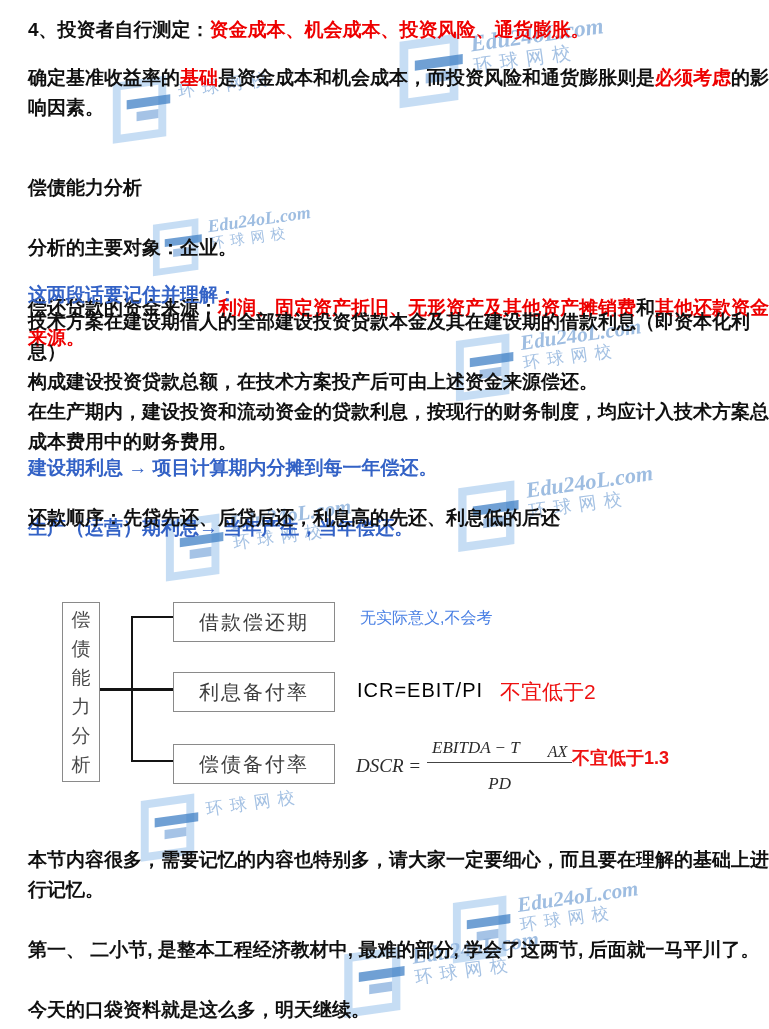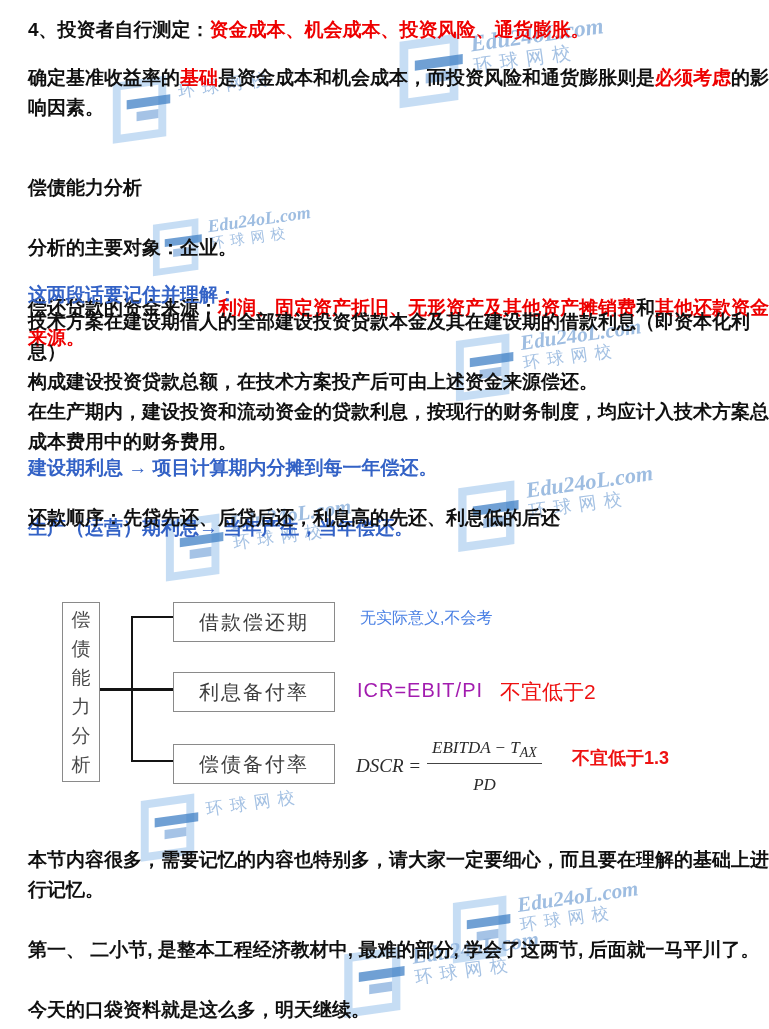--- a/index.html
+++ b/index.html
@@ -63,33 +63,33 @@
   #dg-n1{top:602px;font-family:Liberation Mono, monospace;}
   #dg-n2{top:672px;}
   #dg-n3{top:744px;text-align:center;}
   .dg-line{position:absolute;background:#141414;z-index:1;}
   #dg-trunk{left:98px;top:688px;width:75px;height:3px;}
   #dg-vline{left:131px;top:616px;width:2px;height:146px;}
   #dg-htop{left:131px;top:616px;width:42px;height:2px;}
   #dg-hbot{left:131px;top:760px;width:42px;height:2px;}
   .dg-note{position:absolute;z-index:2;white-space:nowrap;}
   #note1{left:360px;top:608px;font-size:16px;color:#4a80e4;font-weight:400;}
-  #icr{left:357px;top:679px;font-size:20px;color:#a21caf;font-weight:400;letter-spacing:1px;}
+  #icr{left:357px;top:679px;font-size:20px;color:#000000;font-weight:400;letter-spacing:1px;}
   #note2{left:500px;top:678px;font-size:21px;color:#ee1111;font-weight:400;}
   #note3{left:572px;top:746px;font-size:18px;color:#ee1111;font-weight:700;}
   
   #dscr{
     position:absolute;left:356px;top:738px;z-index:2;
     font-family:"Liberation Serif",serif;font-style:italic;color:#2b2b2b;
     display:flex;align-items:center;gap:6px;font-size:19px;
   }
   #dscr .frac{display:inline-flex;flex-direction:column;align-items:center;font-size:17px;line-height:19px;}
   #dscr .num{display:block;border-bottom:1.5px solid #444;padding:0 5px 1px 5px;}
   #dscr .den{display:block;padding-top:1px;margin-top:10px;}
-  #dscr sub{font-size:14px;font-style:italic;}
+  #dscr sub{font-size:16px;font-style:italic;margin-left:28px;}
 </style>
 </head>
 <body>
 
 <div id="page">
 
   <div class="watermark w0 no-brand">
     <div class="wm-logo">
         <div class="wm-ring"></div>
         <div class="wm-bar1"></div>

